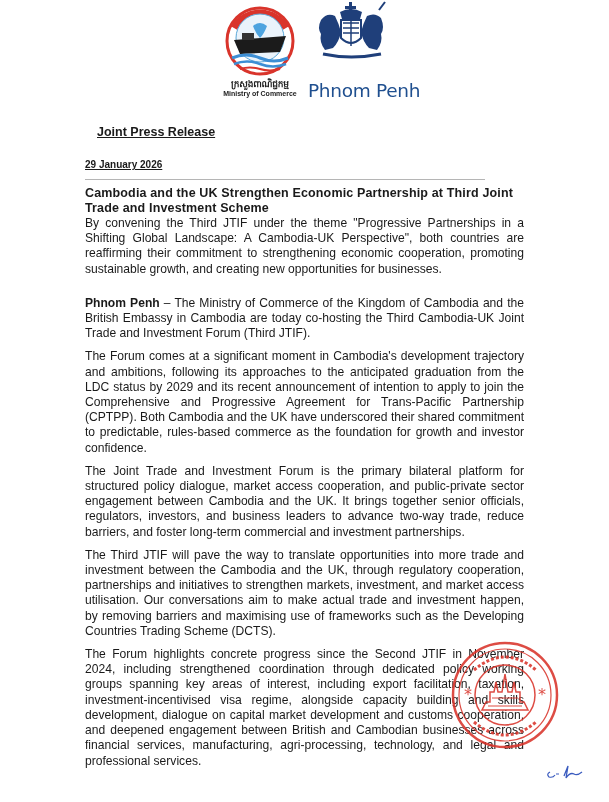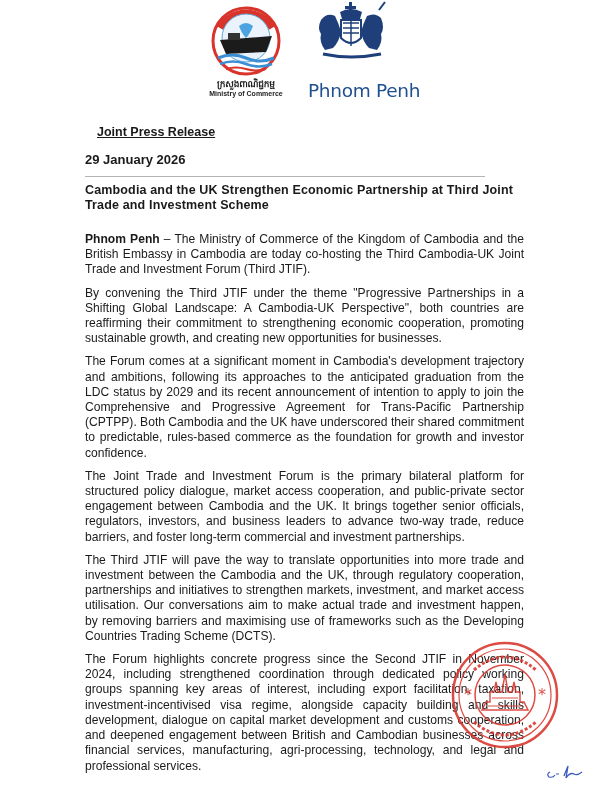--- a/index.html
+++ b/index.html
@@ -1,32 +1,32 @@
 <!DOCTYPE html>
 <html><head>
   <meta charset="utf-8">
   <style>
     html, body { margin: 0; padding: 0; background: #ffffff; }
     body { width: 609px; height: 802px; position: relative; overflow: hidden;
            font-family: "Liberation Sans", sans-serif; color: #1a1a1a; }
     .logos { position: absolute; left: 0; top: 0; width: 609px; height: 105px; }
-    .moc { position: absolute; left: 206px; top: 6px; width: 80px; height: 95px; text-decoration: underline; }
+    .moc { position: absolute; left: 220px; top: 6px; width: 80px; height: 95px; text-decoration: underline; }
     .moc .kh { position: absolute; top: 72px; left: 0; width: 80px; text-align: center;
                font-size: 9px; font-weight: bold; color: #222; letter-spacing: -0.2px; }
     .moc .en { position: absolute; top: 84px; left: 0; width: 80px; text-align: center;
                font-size: 7px; font-weight: bold; color: #222; }
     .embassy { position: absolute; left: 305px; top: 0px; width: 135px; height: 105px; }
     .embassy .l1, .embassy .l2 { position: absolute; left: 3px; font-size: 18.5px;
                color: #1f4f8f; font-family: "DejaVu Sans", sans-serif; letter-spacing: -0.3px; }
     .embassy .l1 { top: 61px; }
     .embassy .l2 { top: 80px; }
 
     .content { position: absolute; left: 85px; top: 113px; width: 439px; }
     .label { font-size: 12.5px; font-weight: bold; text-decoration: underline; margin: 12px; }
-    .date { font-size: 13px; font-weight: bold; margin: 13px 0 0 0; }
+    .date { font-size: 10px; font-weight: bold; margin: 20px 0 0 0; text-decoration: underline; }
     .divider { width: 400px; height: 0; border-top: 1px solid #b5b5b5; margin: 9px 0 6px 0; }
     .headline { font-size: 12.5px; font-weight: bold; line-height: 15px; margin: 0;
                 letter-spacing: 0.15px; }
     p.para { font-size: 12.1px; line-height: 15.2px; margin: 0 0 8px 0; text-align: justify; }
     .first { margin-top: 19px !important; }
     .lead { font-weight: bold; }
 
     .seal { position: absolute; left: 450px; top: 640px; width: 110px; height: 110px; opacity: 0.88; }
     .signature { position: absolute; left: 544px; top: 762px; width: 40px; height: 20px; }
   </style>
@@ -64,22 +64,22 @@
     <div class="l2">Phnom Penh</div>
   </div>
 </div>
 
 <div class="content">
   <div class="label">Joint Press Release</div>
   <div class="date">29 January 2026</div>
   <div class="divider"></div>
   <div class="headline">Cambodia and the UK Strengthen Economic Partnership at Third Joint Trade and Investment Scheme</div>
 
+  <p class="para"><span>By convening the Third JTIF under the theme "Progressive Partnerships in a Shifting Global Landscape: A Cambodia-UK Perspective", both countries are reaffirming their commitment to strengthening economic cooperation, promoting sustainable growth, and creating new opportunities for businesses.</span></p>
   <p class="para first"><span class="lead">Phnom Penh</span><span> – The Ministry of Commerce of the Kingdom of Cambodia and the British Embassy in Cambodia are today co-hosting the Third Cambodia-UK Joint Trade and Investment Forum (Third JTIF).</span></p>
-  <p class="para"><span>By convening the Third JTIF under the theme "Progressive Partnerships in a Shifting Global Landscape: A Cambodia-UK Perspective", both countries are reaffirming their commitment to strengthening economic cooperation, promoting sustainable growth, and creating new opportunities for businesses.</span></p>
   <p class="para"><span>The Forum comes at a significant moment in Cambodia's development trajectory and ambitions, following its approaches to the anticipated graduation from the LDC status by 2029 and its recent announcement of intention to apply to join the Comprehensive and Progressive Agreement for Trans-Pacific Partnership (CPTPP). Both Cambodia and the UK have underscored their shared commitment to predictable, rules-based commerce as the foundation for growth and investor confidence.</span></p>
   <p class="para"><span>The Joint Trade and Investment Forum is the primary bilateral platform for structured policy dialogue, market access cooperation, and public-private sector engagement between Cambodia and the UK. It brings together senior officials, regulators, investors, and business leaders to advance two-way trade, reduce barriers, and foster long-term commercial and investment partnerships.</span></p>
   <p class="para"><span>The Third JTIF will pave the way to translate opportunities into more trade and investment between the Cambodia and the UK, through regulatory cooperation, partnerships and initiatives to strengthen markets, investment, and market access utilisation. Our conversations aim to make actual trade and investment happen, by removing barriers and maximising use of frameworks such as the Developing Countries Trading Scheme (DCTS).</span></p>
   <p class="para"><span>The Forum highlights concrete progress since the Second JTIF in November 2024, including strengthened coordination through dedicated policy working groups spanning key areas of interest, including export facilitation, taxation, investment-incentivised visa regime, alongside capacity building and skills development, dialogue on capital market development and customs cooperation, and deepened engagement between British and Cambodian businesses across financial services, manufacturing, agri-processing, technology, and legal and professional services.</span></p>
 </div>
 
 <div class="seal">
   <svg width="110" height="110" viewBox="0 0 110 110">
     <circle cx="55" cy="55" r="52" fill="none" stroke="#d9342b" stroke-width="2.5"></circle>
     <circle cx="55" cy="55" r="46" fill="none" stroke="#d9342b" stroke-width="1.2"></circle>

